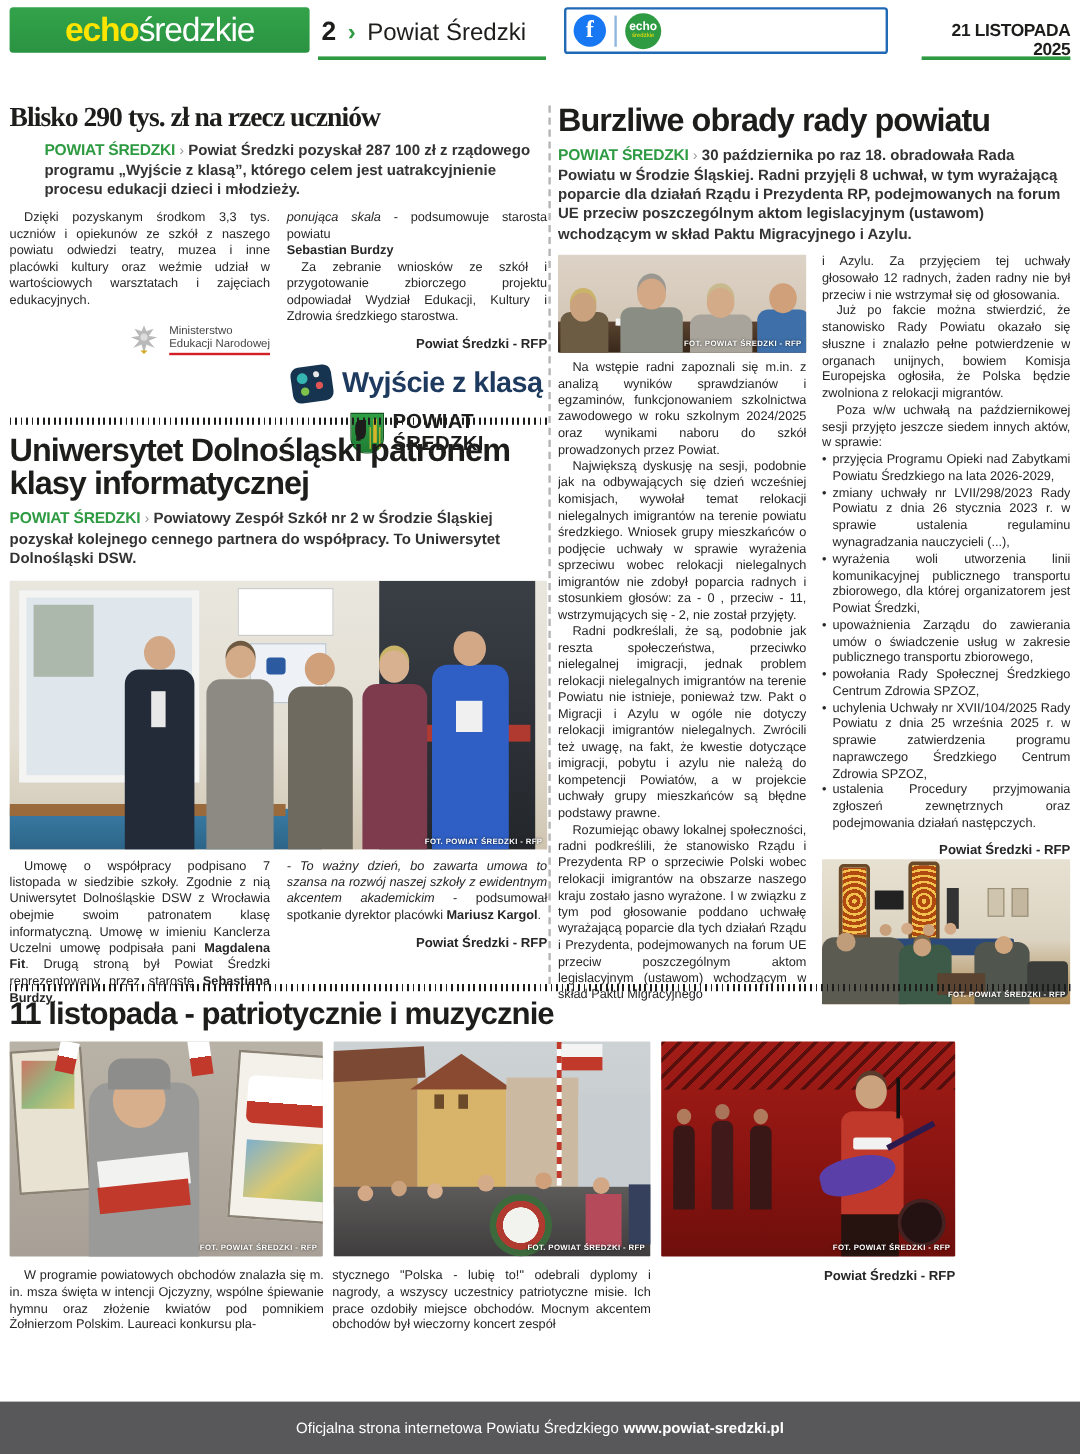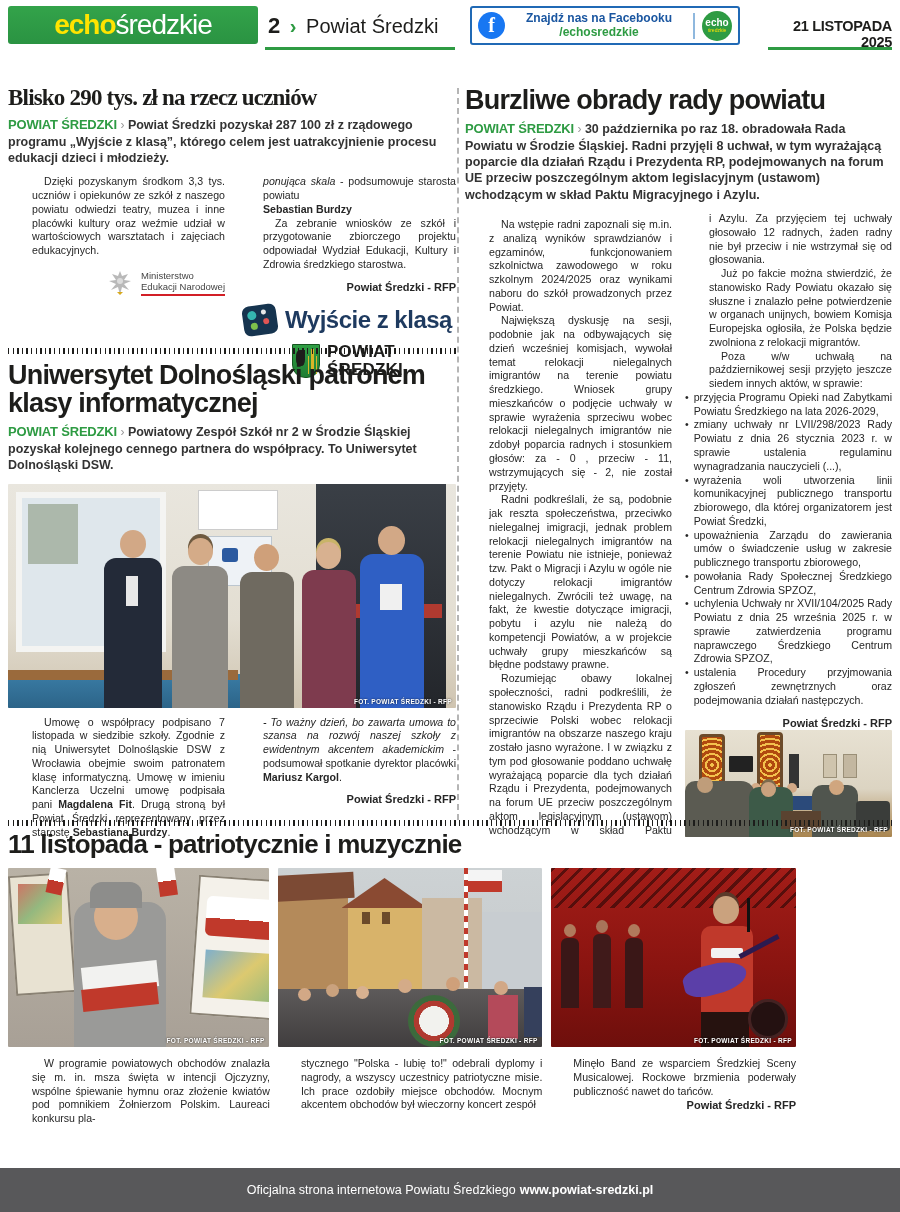--- a/index.html
+++ b/index.html
@@ -36,35 +36,35 @@
   .echo-round .e1 { color:#fff; font-weight:700; font-size:10px; }
   .echo-round .e2 { color:#ffe400; font-size:5px; }
   .date { position:absolute; left:760px; top:18px; width:132px; text-align:right;
     font-weight:700; font-size:14.5px; color:#1d1d1b; letter-spacing:-0.3px; }
   
   .headline { font-weight:700; color:#1d1d1b; letter-spacing:-0.8px; line-height:1.04; }
   .lead { font-size:12.5px; font-weight:700; color:#333; line-height:1.3; }
   .tag { color:#2e9b43; font-weight:700; font-size:13px; letter-spacing:-0.2px; }
   .tag-arrow { color:#9a9a9a; font-weight:400; font-size:12px; }
   .body { font-size:10.6px; line-height:1.3; text-align:justify; color:#262626; }
-  .body p { text-indent:12px;margin-left:24px; }
+  .body p { text-indent:12px; }
   .body p.noindent { text-indent:0; }
   .ital { font-style:italic; }
   .bold { font-weight:700; }
   .byline { font-weight:700; text-align:right; font-size:11px; margin-top:8px; text-indent:0; }
   .ticks { position:absolute; height:6px;
     background:repeating-linear-gradient(90deg,#1d1d1b 0 1.5px,transparent 1.5px 4.6px); }
   .vdash { position:absolute; left:457px; top:88px; height:732px; border-left:2px dashed #b5b5b5; }
   .photo { position:relative; overflow:hidden; background:#888; border-radius:1px; }
   .photo-cap { position:absolute; right:4px; bottom:3px; color:#fff; font-size:6.5px;
     letter-spacing:0.3px; text-shadow:0 0 2px rgba(0,0,0,.8); font-weight:700; }
   
   .a1 { position:absolute; left:8px; top:86px; width:448px; }
   .a1 .headline { font-size:23px;font-family:Liberation Serif, serif; }
-  .a1 .lead { margin-top:7px; }
+  .a1 .lead { margin-top:7px;margin-left:29px; }
   .a1-cols { display:flex; gap:14px; margin-top:9px; }
   .a1-col { width:217px; }
   .ministry { display:flex; align-items:center; gap:6px; justify-content:flex-end; margin-top:10px; }
   .eagle { width:30px; height:30px; }
   .ministry-txt { font-size:9.5px; line-height:1.2; color:#444; }
   .ministry-red { height:2px; background:#d21f26; margin-top:2px; }
   .wyjscie { display:flex; align-items:center; gap:8px; margin-top:10px; justify-content:center; }
   .wyj-ico { width:34px; height:30px; background:#16344f; border-radius:7px; transform:rotate(-8deg);
     position:relative; }
   .wyj-ico i { position:absolute; border-radius:50%; }
@@ -134,24 +134,20 @@
       <span class="sredzkie">średzkie</span>
   </div>
   <div class="page-section">
     <span class="num">2</span>
     <span class="chev">›</span>
     <span>Powiat Średzki</span>
   </div>
   <div class="rule-green rule-a"></div>
   <div class="fb-badge">
     <div class="fb-circle">f</div>
-    <div class="fb-text">
-      <div class="l1">Znajdź nas na Facebooku</div>
-      <div class="l2">/echosredzkie</div>
-    </div>
     <div class="fb-sep"></div>
     <div class="echo-round">
       <span class="e1">echo</span>
       <span class="e2">średzkie</span>
     </div>
   </div>
   <div class="date">21 LISTOPADA 2025</div>
   <div class="rule-green rule-b"></div>
 
   <div class="a1">
@@ -402,21 +398,20 @@
       </div>
     </div>
     <div class="a4-cols body">
       <div class="a4-col1">
         <p>W programie powiatowych obchodów znalazła się m. in. msza święta w intencji Ojczyzny, wspólne śpiewanie hymnu oraz złożenie kwiatów pod pomnikiem Żołnierzom Polskim. Laureaci konkursu pla-</p>
       </div>
       <div class="a4-col2">
         <p class="noindent">stycznego "Polska - lubię to!" odebrali dyplomy i nagrody, a wszyscy uczestnicy patriotyczne misie. Ich prace ozdobiły miejsce obchodów. Mocnym akcentem obchodów był wieczorny koncert zespół</p>
       </div>
       <div class="a4-col3">
-        <p class="noindent">Minęło Band ze wsparciem Średzkiej Sceny Musicalowej. Rockowe brzmienia poderwały publiczność nawet do tańców.</p>
         <div class="byline">Powiat Średzki - RFP</div>
       </div>
     </div>
   </div>
 
   <div class="footer">
     <span>Oficjalna strona internetowa Powiatu Średzkiego</span>
     <span class="b">www.powiat-sredzki.pl</span>
   </div>
 

